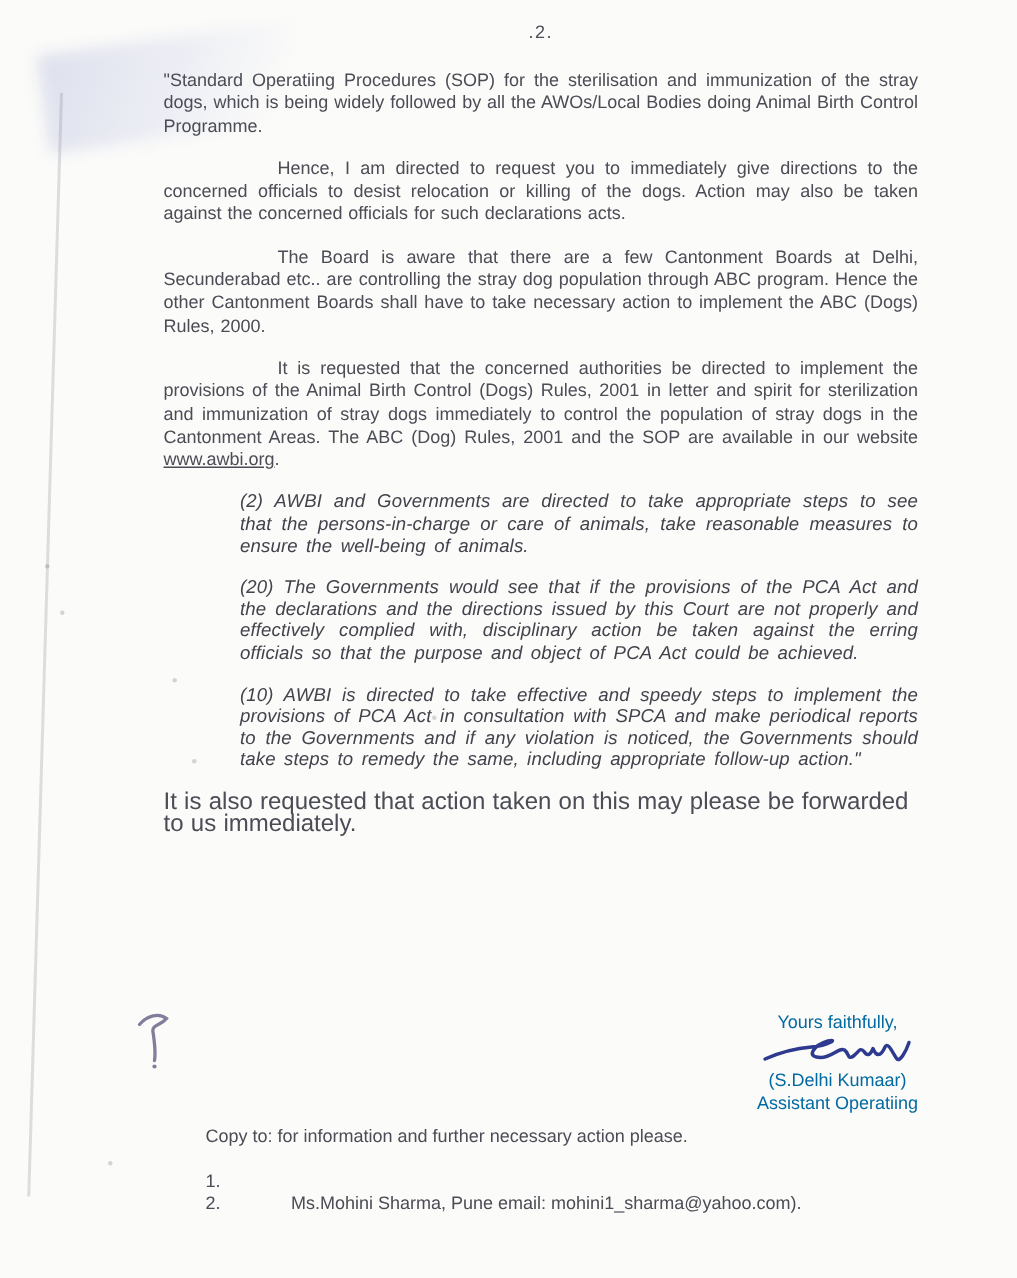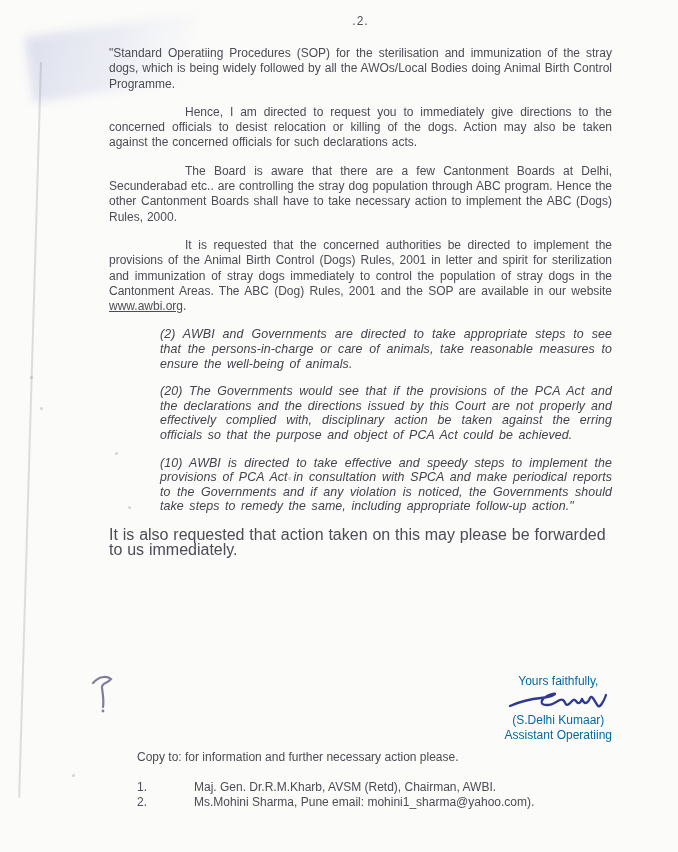--- a/index.html
+++ b/index.html
@@ -113,21 +113,20 @@
       <path d="M3 19 C12 15 22 12 34 11 C46 10 52 5 45 7 C35 10 30 18 40 18 C48 18 52 11 56 13 C59 15 58 20 62 17 C66 14 66 11 69 14 C71 17 73 17 75 12 C77 17 80 18 83 11 C85 7 88 15 91 19 C93 21 97 14 99 8" stroke="#2e3a8f" stroke-width="2.3" fill="none" stroke-linecap="round" stroke-linejoin="round"></path>
     </svg>
     <div>(S.Delhi Kumaar)</div>
     <div>Assistant Operatiing</div>
   </div>
 
   <div class="copy-block">
     <p class="copy-heading">Copy to: for information and further necessary action please.</p>
     <div class="copy-item">
       <span class="num">1.</span>
-      <span>Maj. Gen. Dr.R.M.Kharb, AVSM (Retd), Chairman, AWBI.</span>
     </div>
     <div class="copy-item">
       <span class="num">2.</span>
       <span>Ms.Mohini Sharma, Pune email: mohini1_sharma@yahoo.com).</span>
     </div>
   </div>
 
 </div>
 
 </body></html>

